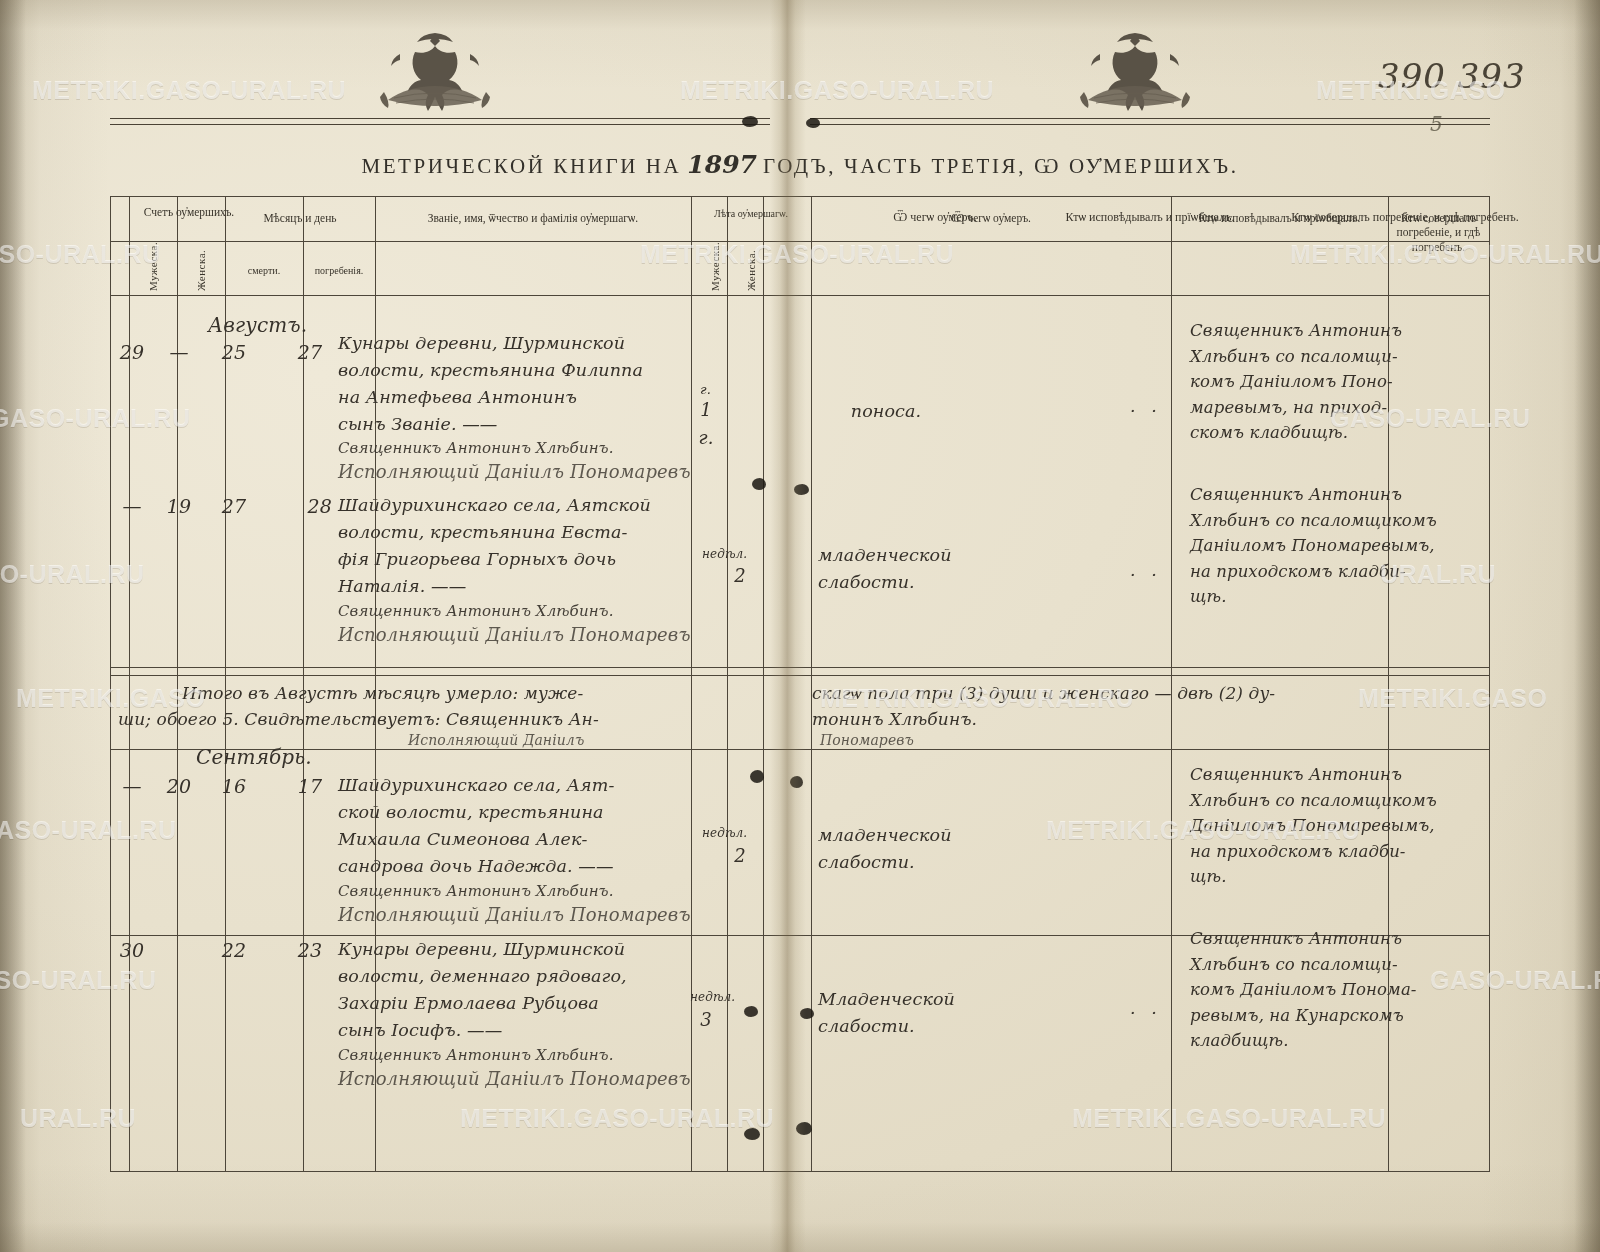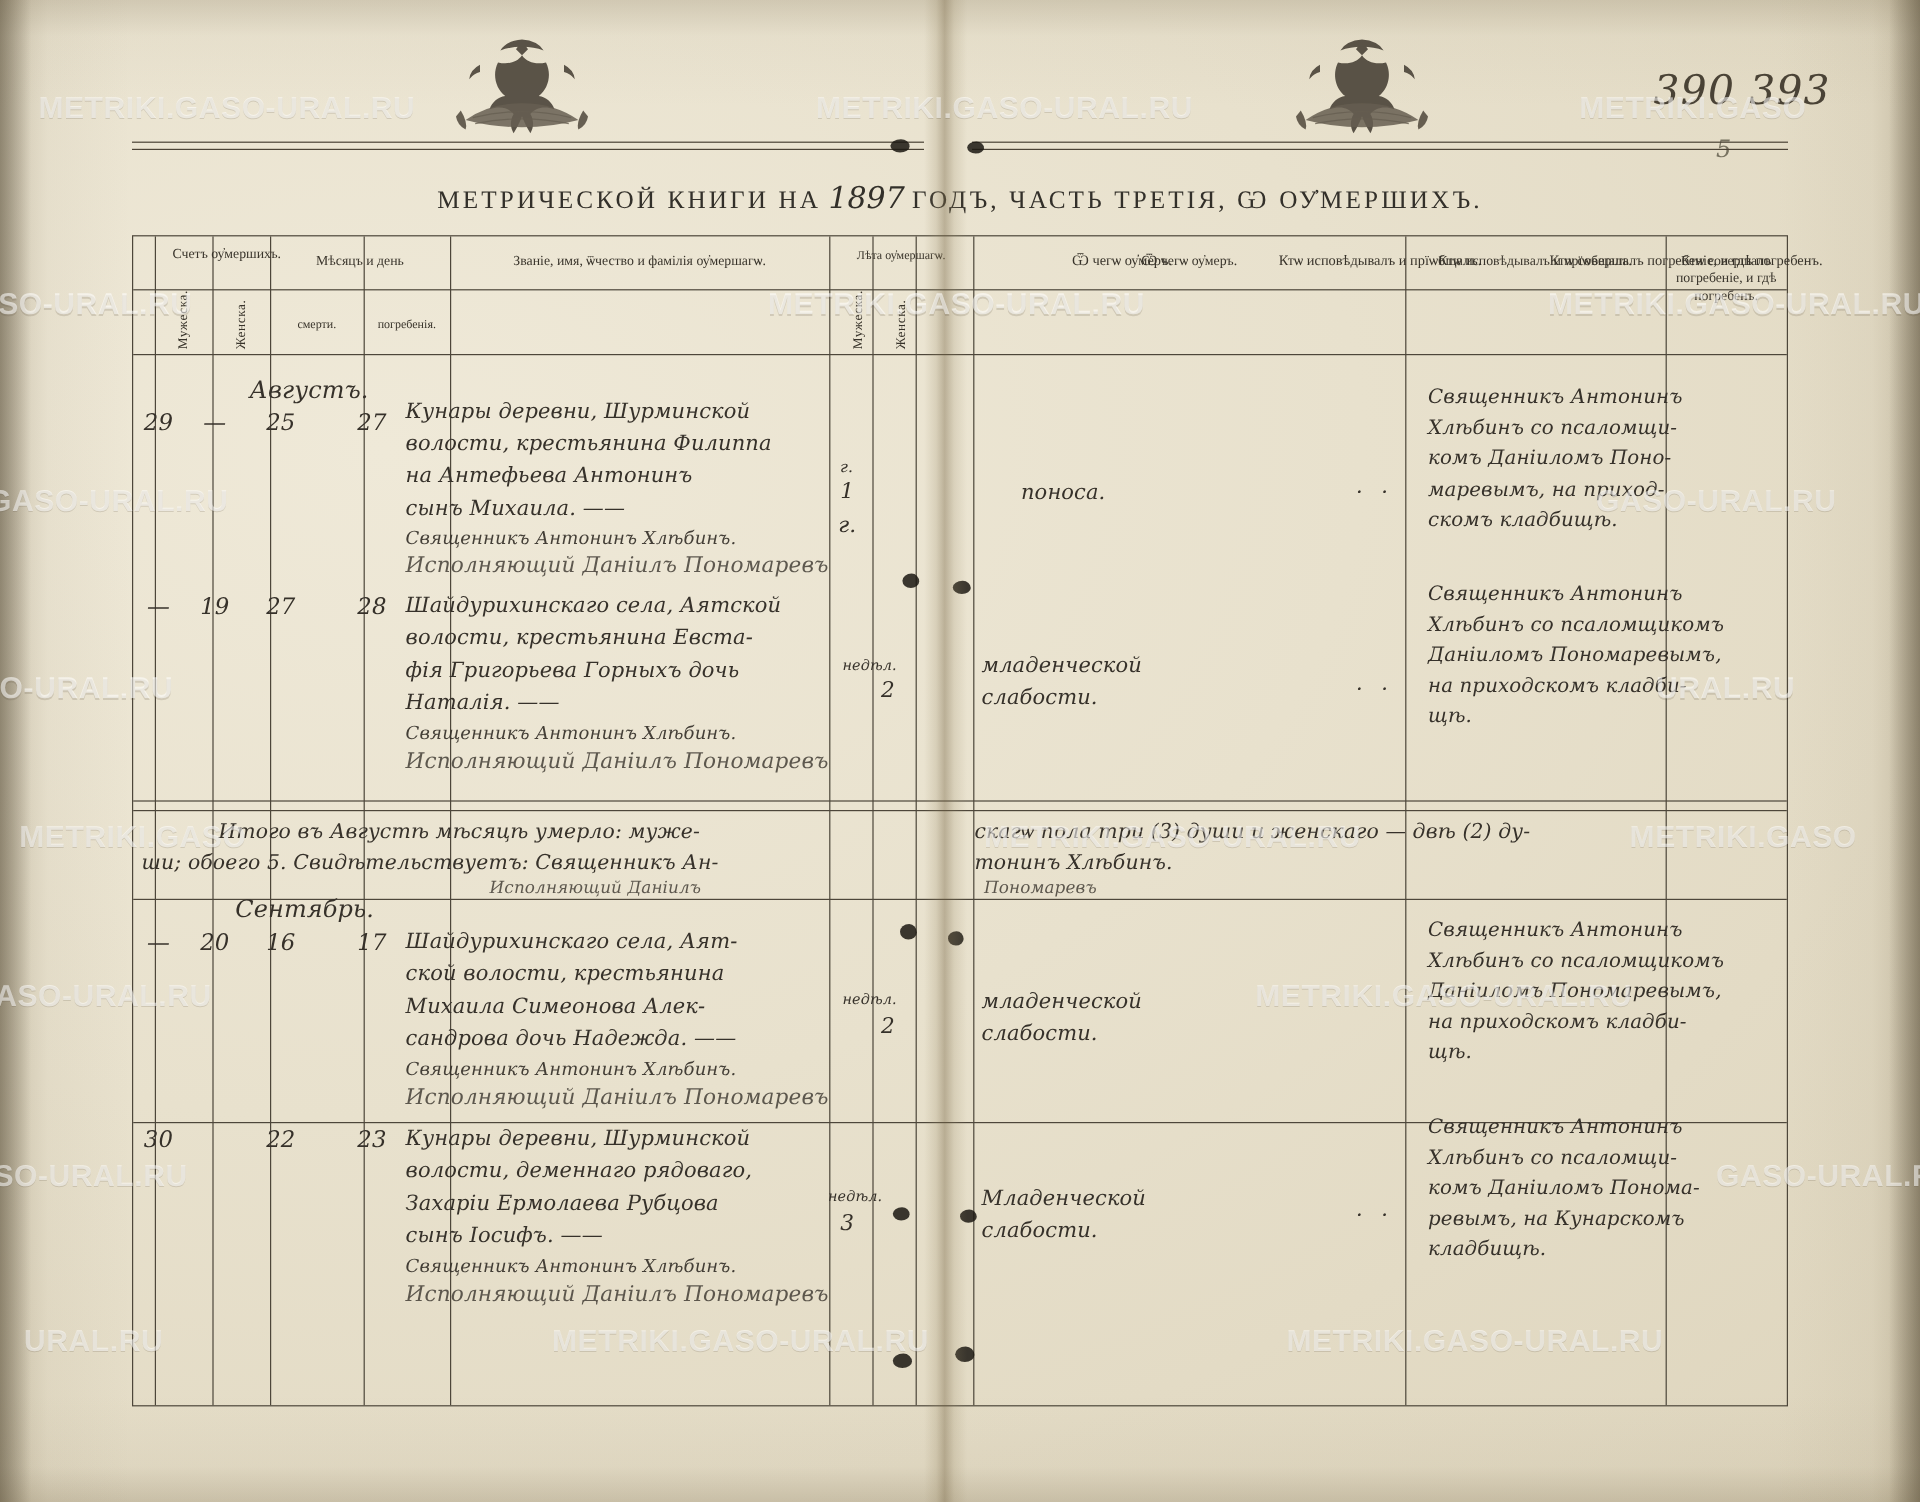--- a/index.html
+++ b/index.html
@@ -80,20 +80,21 @@
     letter-spacing: 2.6px;
     color: #33302a;
     white-space: nowrap;
   }
   .title-line .year {
     font-family: "DejaVu Serif", serif;
     font-style: italic;
     font-size: 25px;
     letter-spacing: 0px;
     padding: 0 6px;
+    font-weight: bold;
   }
 
   .folio {
     position: absolute;
     top: 56px;
     left: 1378px;
     font-family: "DejaVu Serif", serif;
     font-style: italic;
     font-size: 34px;
     color: #4a4336;
@@ -311,21 +312,21 @@
 
   <div class="cell num" style="top:338px; left:112px; width:40px;">29</div>
   <div class="cell num" style="top:338px; left:162px; width:34px;">—</div>
   <div class="cell num" style="top:338px; left:212px; width:44px;">25</div>
   <div class="cell num" style="top:338px; left:288px; width:44px;">27</div>
 
   <div class="cell body" style="top:330px; left:338px; width:344px;">
     <div>Кунары деревни, Шурминской</div>
     <div>волости, крестьянина Филиппа</div>
     <div>на Антефьева Антонинъ</div>
-    <div>сынъ Михаила. ——</div>
+    <div>сынъ Званіе. ——</div>
   </div>
   <div class="cell sign" style="top:437px; left:338px; width:400px;">Священникъ Антонинъ Хлѣбинъ.</div>
   <div class="cell sign2" style="top:458px; left:338px; width:400px;">Исполняющий Даніилъ Пономаревъ</div>
 
   <div class="cell" style="top:380px; left:700px; font-size:13px;">г.</div>
   <div class="cell num" style="top:396px; left:692px; width:28px; font-size:18px;">1 г.</div>
 
   <div class="cell body" style="top:398px; left:796px; width:180px;text-align:center;">поноса.</div>
   <div class="cell body" style="top:398px; left:1130px; width:120px; letter-spacing:5px;">· ·</div>
 
@@ -333,21 +334,21 @@
     <div>Священникъ Антонинъ</div>
     <div>Хлѣбинъ со псаломщи-</div>
     <div>комъ Даніиломъ Поно-</div>
     <div>маревымъ, на приход-</div>
     <div>скомъ кладбищѣ.</div>
   </div>
 
   <div class="cell num" style="top:492px; left:112px; width:40px;">—</div>
   <div class="cell num" style="top:492px; left:162px; width:34px;">19</div>
   <div class="cell num" style="top:492px; left:212px; width:44px;">27</div>
-  <div class="cell num" style="top:492px; left:288px; width:44px;">28</div>
+  <div class="cell num" style="top:492px; left:288px; width:44px;text-align:right;">28</div>
 
   <div class="cell body" style="top:492px; left:338px; width:352px;">
     <div>Шайдурихинскаго села, Аятской</div>
     <div>волости, крестьянина Евста-</div>
     <div>фія Григорьева Горныхъ дочь</div>
     <div>Наталія. ——</div>
   </div>
   <div class="cell sign" style="top:600px; left:338px; width:400px;">Священникъ Антонинъ Хлѣбинъ.</div>
   <div class="cell sign2" style="top:621px; left:338px; width:400px;">Исполняющий Даніилъ Пономаревъ</div>
 

